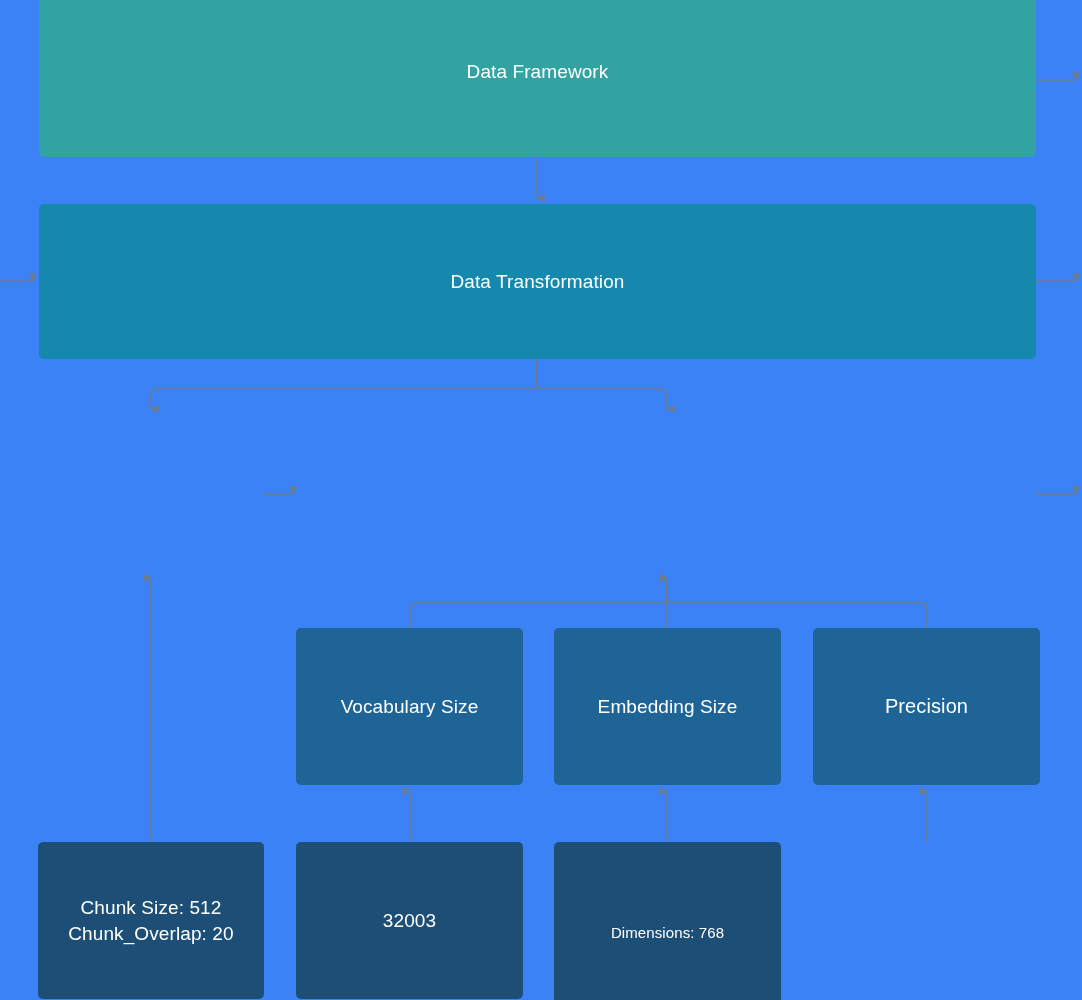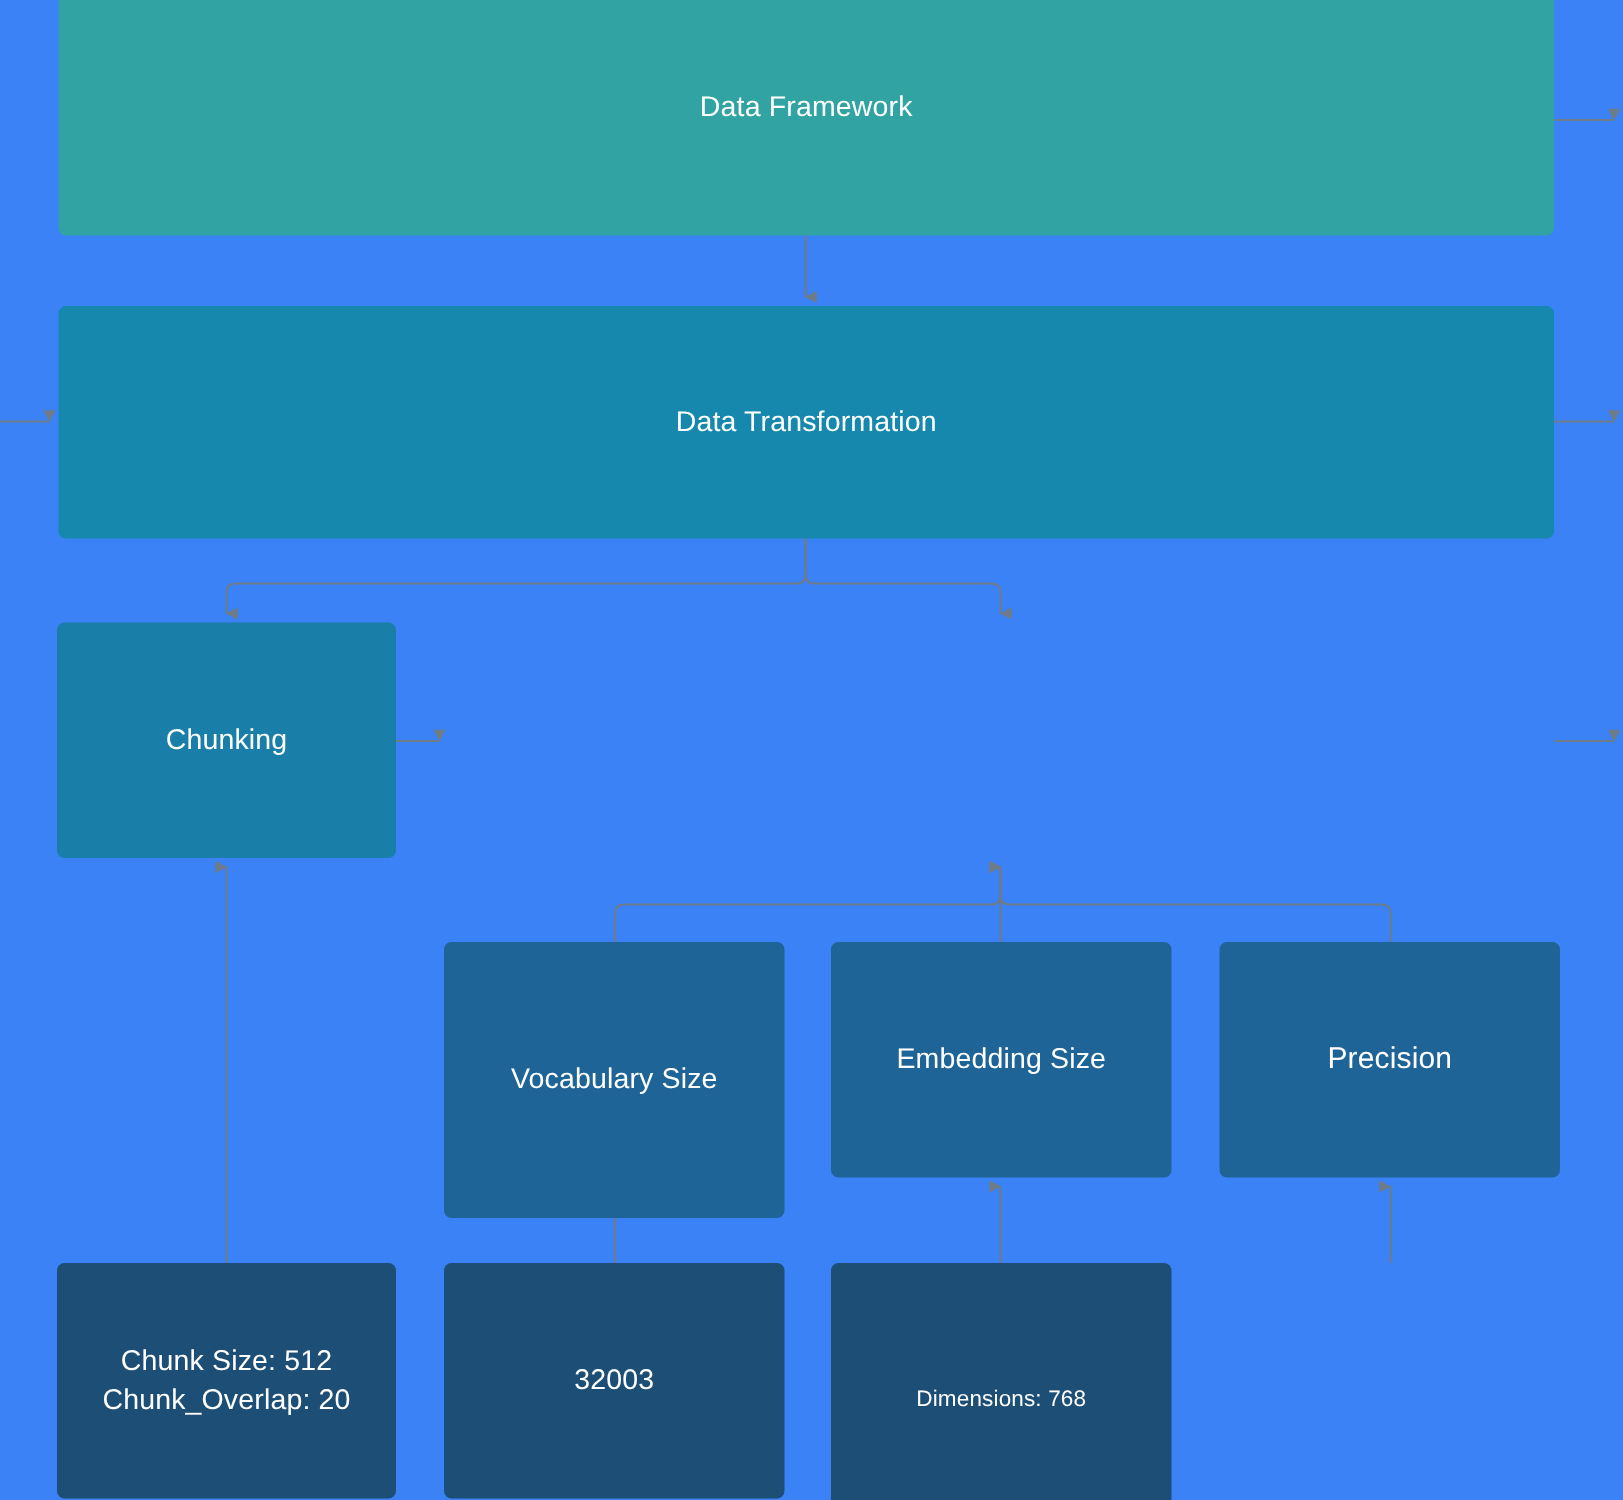--- a/index.html
+++ b/index.html
@@ -86,22 +86,21 @@
 
       <path d="M151,842 L151,578" marker-end="url(#arrowUp)"></path>
       <path d="M410,842 L410,791" marker-end="url(#arrowUp)"></path>
       <path d="M667,842 L667,791" marker-end="url(#arrowUp)"></path>
       <path d="M927,842 L927,791" marker-end="url(#arrowUp)"></path>
     </g>
   </svg>
 
   <div class="node" style="left: 39px; top: -14px; width: 997px; height: 171px; background: rgb(49, 163, 163); color: rgb(255, 255, 255); font-size: 19px;">Data Framework</div>
   <div class="node" style="left: 39px; top: 204px; width: 997px; height: 155px; background: rgb(22, 135, 173); color: rgb(255, 255, 255); font-size: 19px;">Data Transformation</div>
-  <div class="node" style="left: 38px; top: 415px; width: 226px; height: 157px; background: rgb(26, 127, 168); color: rgb(255, 255, 255); font-size: 19px;">Chunking</div>
-  <div class="node" style="left: 296px; top: 628px; width: 227px; height: 184px; background: rgb(30, 100, 150); color: rgb(255, 255, 255); font-size: 19px;">Vocabulary Size</div>
+  <div class="node" style="left: 296px; top: 628px; width: 227px; height: 157px; background: rgb(30, 100, 150); color: rgb(255, 255, 255); font-size: 19px;">Vocabulary Size</div>
   <div class="node" style="left: 554px; top: 628px; width: 227px; height: 157px; background: rgb(30, 100, 150); color: rgb(255, 255, 255); font-size: 19px;">Embedding Size</div>
   <div class="node" style="left: 813px; top: 628px; width: 227px; height: 157px; background: rgb(30, 100, 150); color: rgb(255, 255, 255); font-size: 20px;">Precision</div>
   <div class="node" style="left: 38px; top: 842px; width: 226px; height: 157px; background: rgb(29, 79, 118); color: rgb(255, 255, 255); font-size: 19px;">Chunk Size: 512
 Chunk_Overlap: 20</div>
   <div class="node" style="left: 296px; top: 842px; width: 227px; height: 157px; background: rgb(29, 79, 118); color: rgb(255, 255, 255); font-size: 19px;">32003</div>
   <div class="node" style="left: 554px; top: 842px; width: 227px; height: 182px; background: rgb(29, 79, 118); color: rgb(255, 255, 255); font-size: 15px;">Dimensions: 768</div>
 
 </div>
 
 </body></html>

